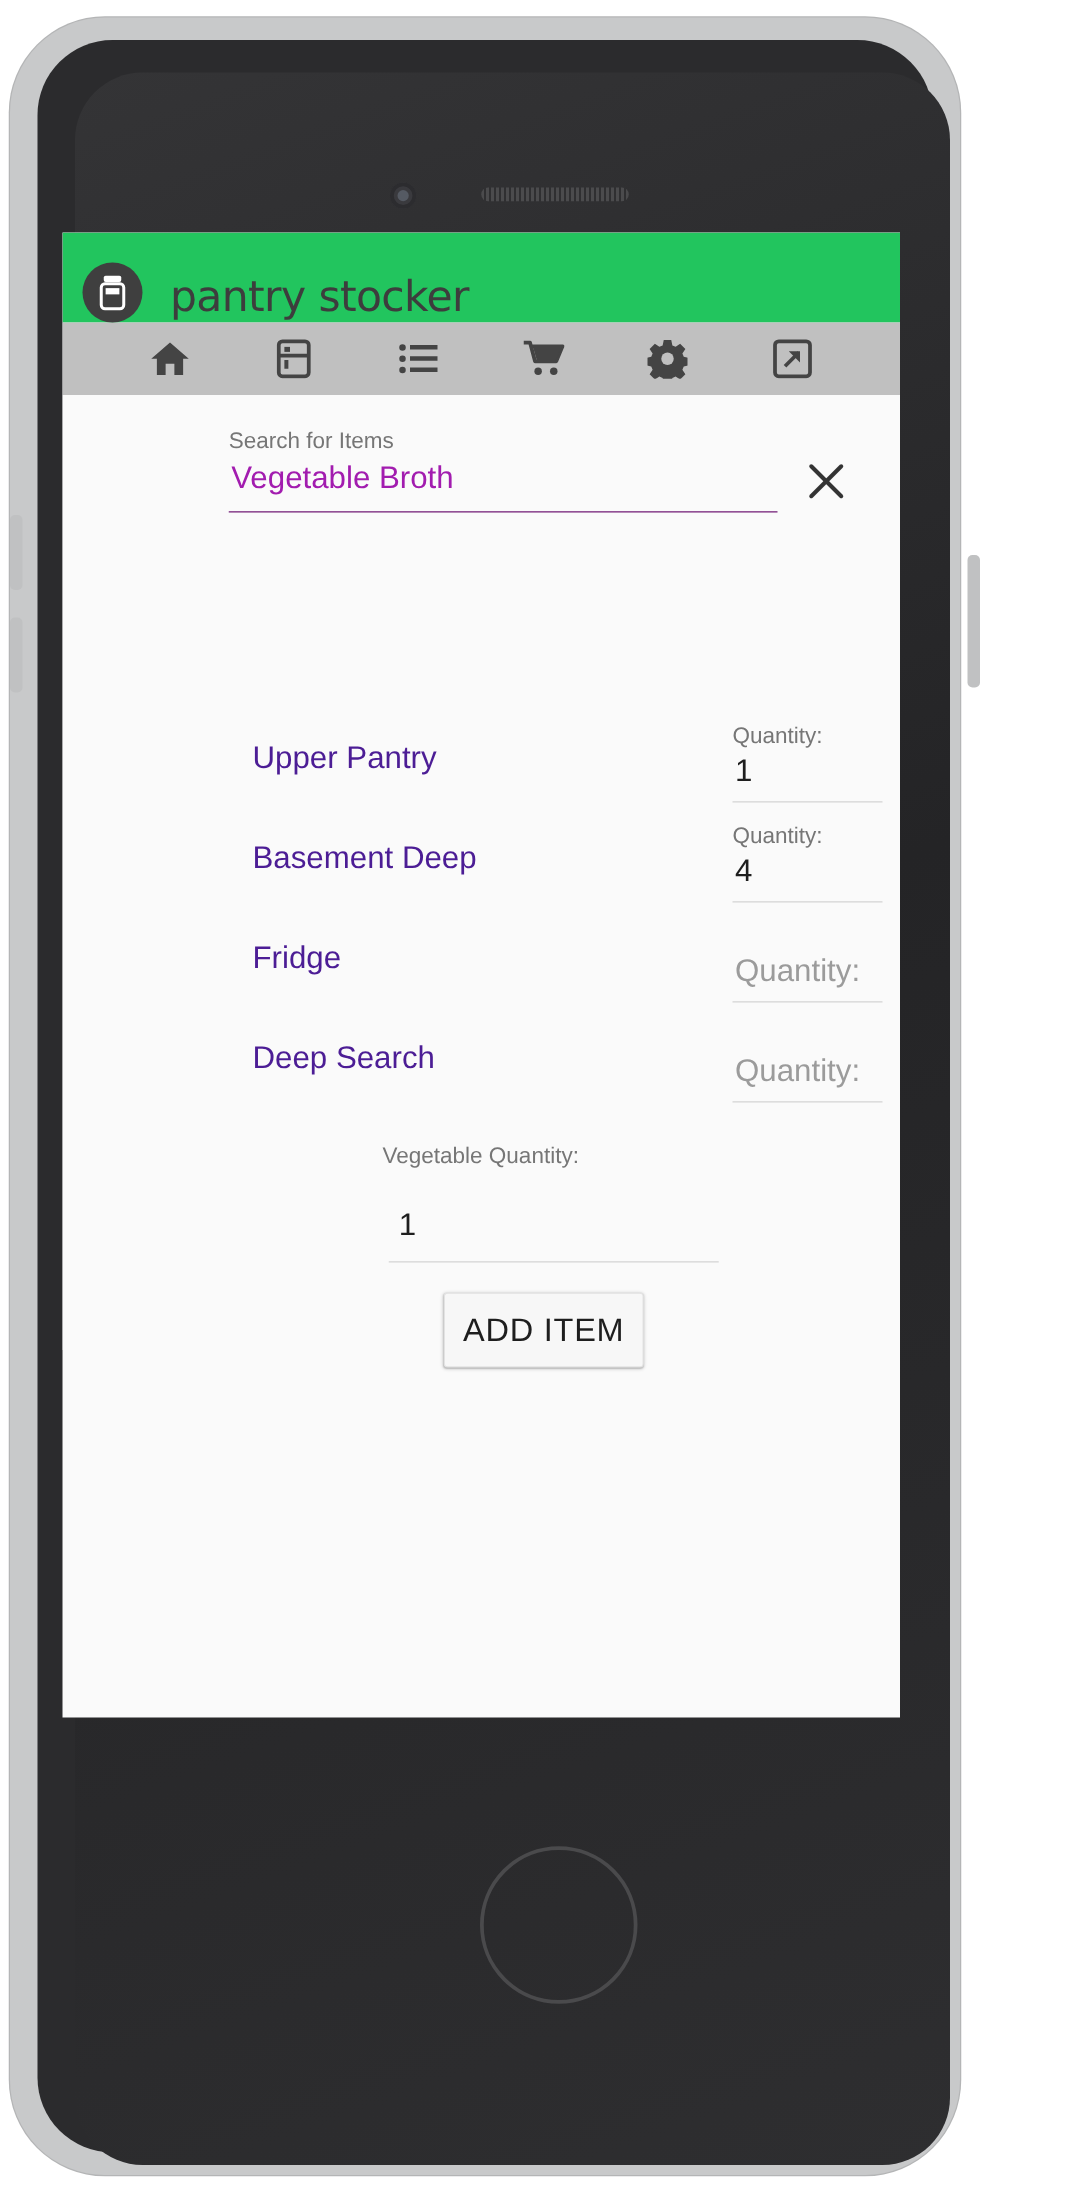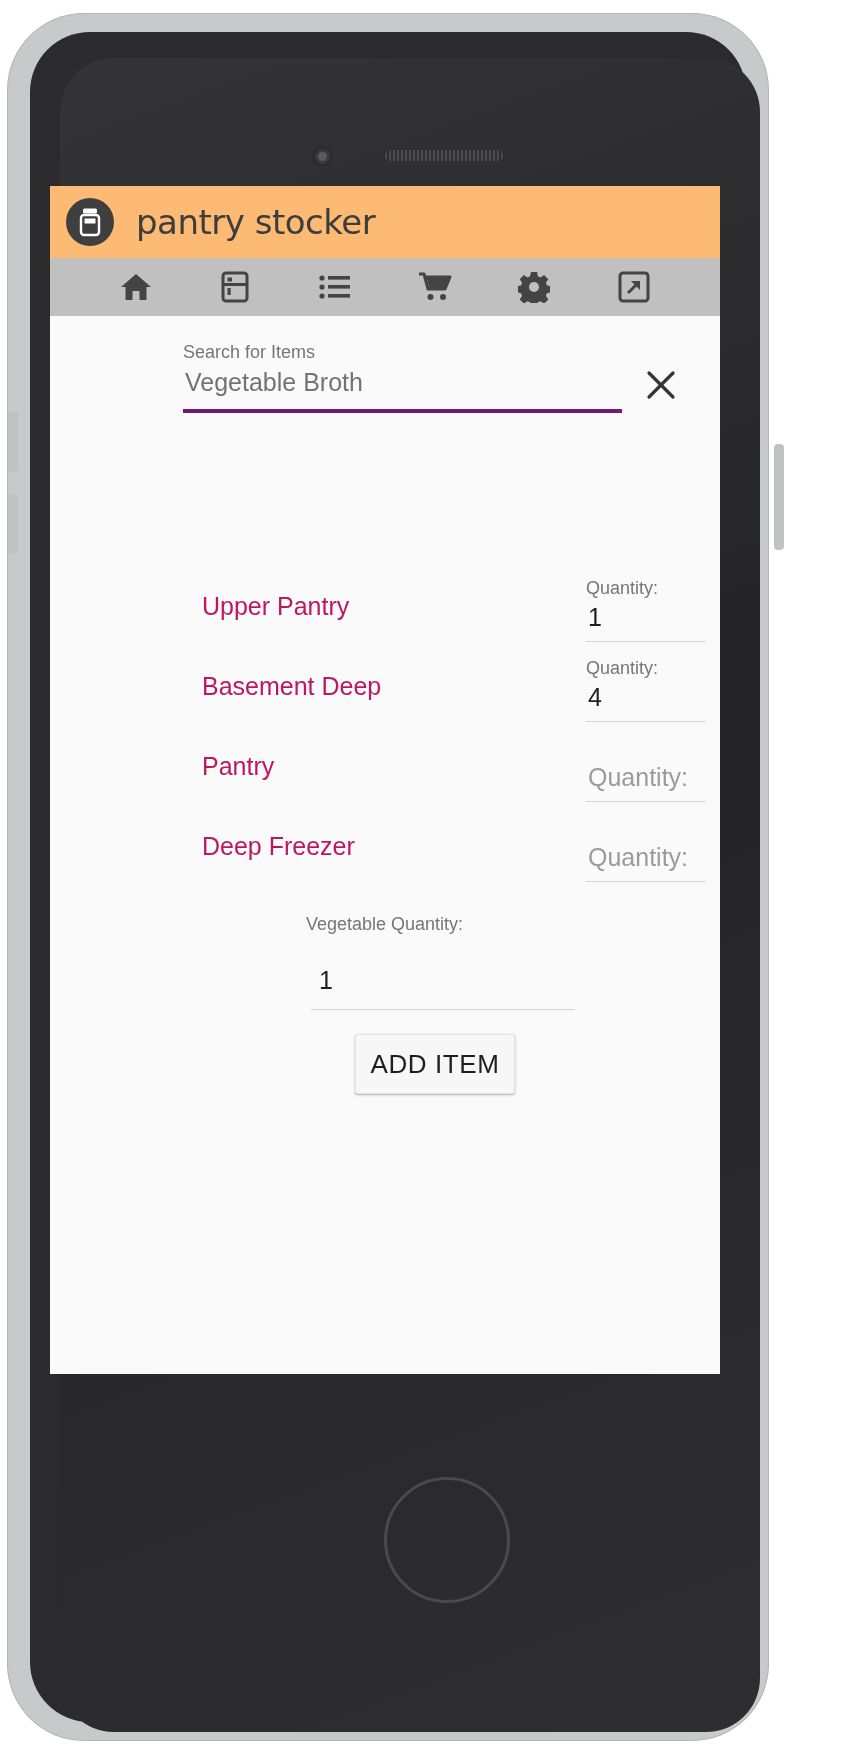--- a/index.html
+++ b/index.html
@@ -90,23 +90,23 @@
     position: absolute;
     left: 50px; top: 186px;
     width: 670px; height: 1188px;
     background: #fafafa;
     overflow: hidden;
   }
 
   
   .appbar {
     height: 72px;
-    background: #fdba74;
+    background: #22c55e;
     display: flex;
-    align-items: center;
+    align-items: flex-end;
     padding-left: 16px;
   }
   .brand-badge {
     width: 48px; height: 48px;
     border-radius: 50%;
     background: #3f3f3f;
     display: flex;
     align-items: center;
     justify-content: center;
     flex: none;
@@ -154,25 +154,25 @@
     position: absolute;
     left: 133px; top: 26px;
     font-size: 18px;
     color: #767676;
   }
   .search-input {
     position: absolute;
     left: 133px; top: 52px;
     width: 437px;
     border: none;
-    border-bottom: 4px solid #701a75;
+    border-bottom: 1px solid #701a75;
     background: transparent;
     font-family: "Liberation Sans", sans-serif;
     font-size: 25px;
-    color: #737373;
+    color: #a21caf;
     padding: 0 0 12px 2px;
     outline: none;
   }
   .clear-btn {
     position: absolute;
     left: 588px; top: 48px;
     width: 46px; height: 46px;
     display: flex;
     align-items: center;
     justify-content: center;
@@ -187,21 +187,21 @@
   }
   .loc-row {
     position: relative;
     height: 80px;
   }
   .loc-name {
     position: absolute;
     left: 152px;
     top: 14px;
     font-size: 25px;
-    color: #be185d;
+    color: #4c1d95;
   }
   .qty-field {
     position: absolute;
     left: 536px;
     top: -2px;
     width: 120px;
   }
   .qty-label {
     font-size: 18px;
     color: #767676;
@@ -380,29 +380,29 @@
 
         <div class="loc-row">
           <div class="loc-name">Basement Deep</div>
           <div class="qty-field">
             <div class="qty-label">Quantity:</div>
             <input class="qty-input" type="text" value="4" style="">
           </div>
         </div>
 
         <div class="loc-row">
-          <div class="loc-name">Pantry</div>
+          <div class="loc-name">Fridge</div>
           <div class="qty-field empty">
             <div class="qty-label">Quantity:</div>
             <input class="qty-input" type="text" placeholder="Quantity:" style="">
           </div>
         </div>
 
         <div class="loc-row">
-          <div class="loc-name">Deep Freezer</div>
+          <div class="loc-name">Deep Search</div>
           <div class="qty-field empty">
             <div class="qty-label">Quantity:</div>
             <input class="qty-input" type="text" placeholder="Quantity:" style="">
           </div>
         </div>
 
       </div>
 
       <div class="reminder-block">
         <div class="reminder-label">Vegetable Quantity:</div>

